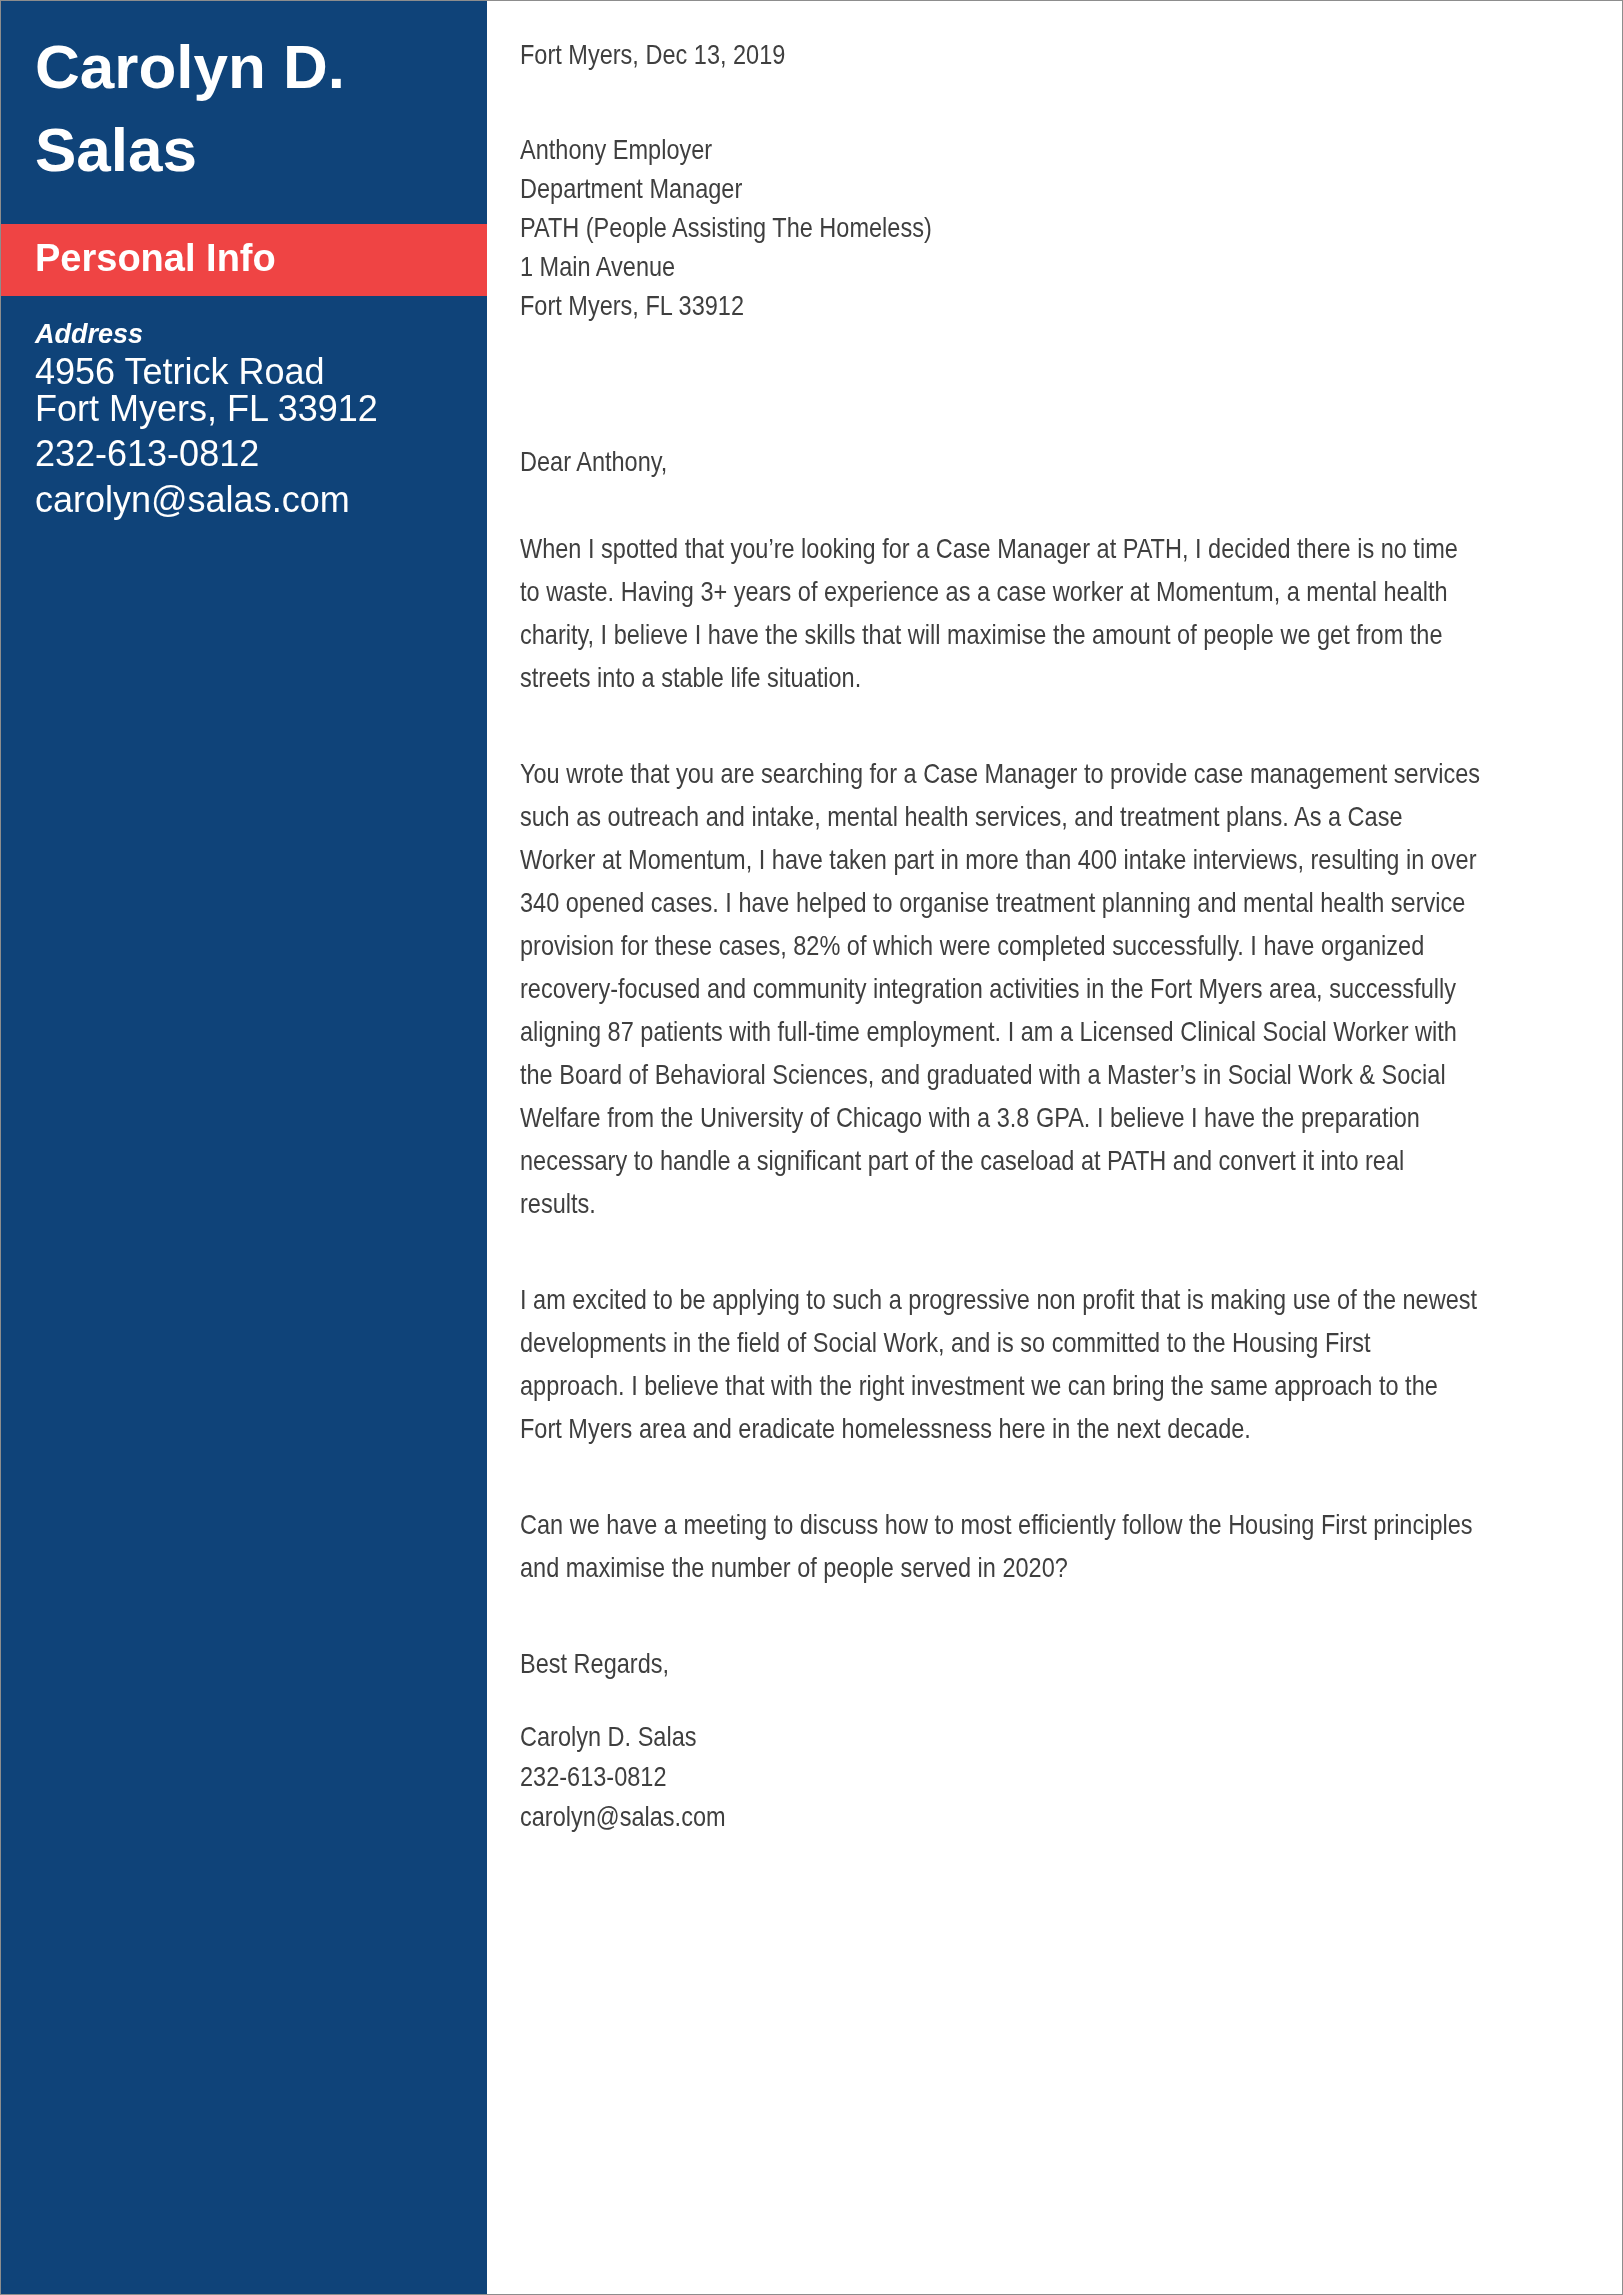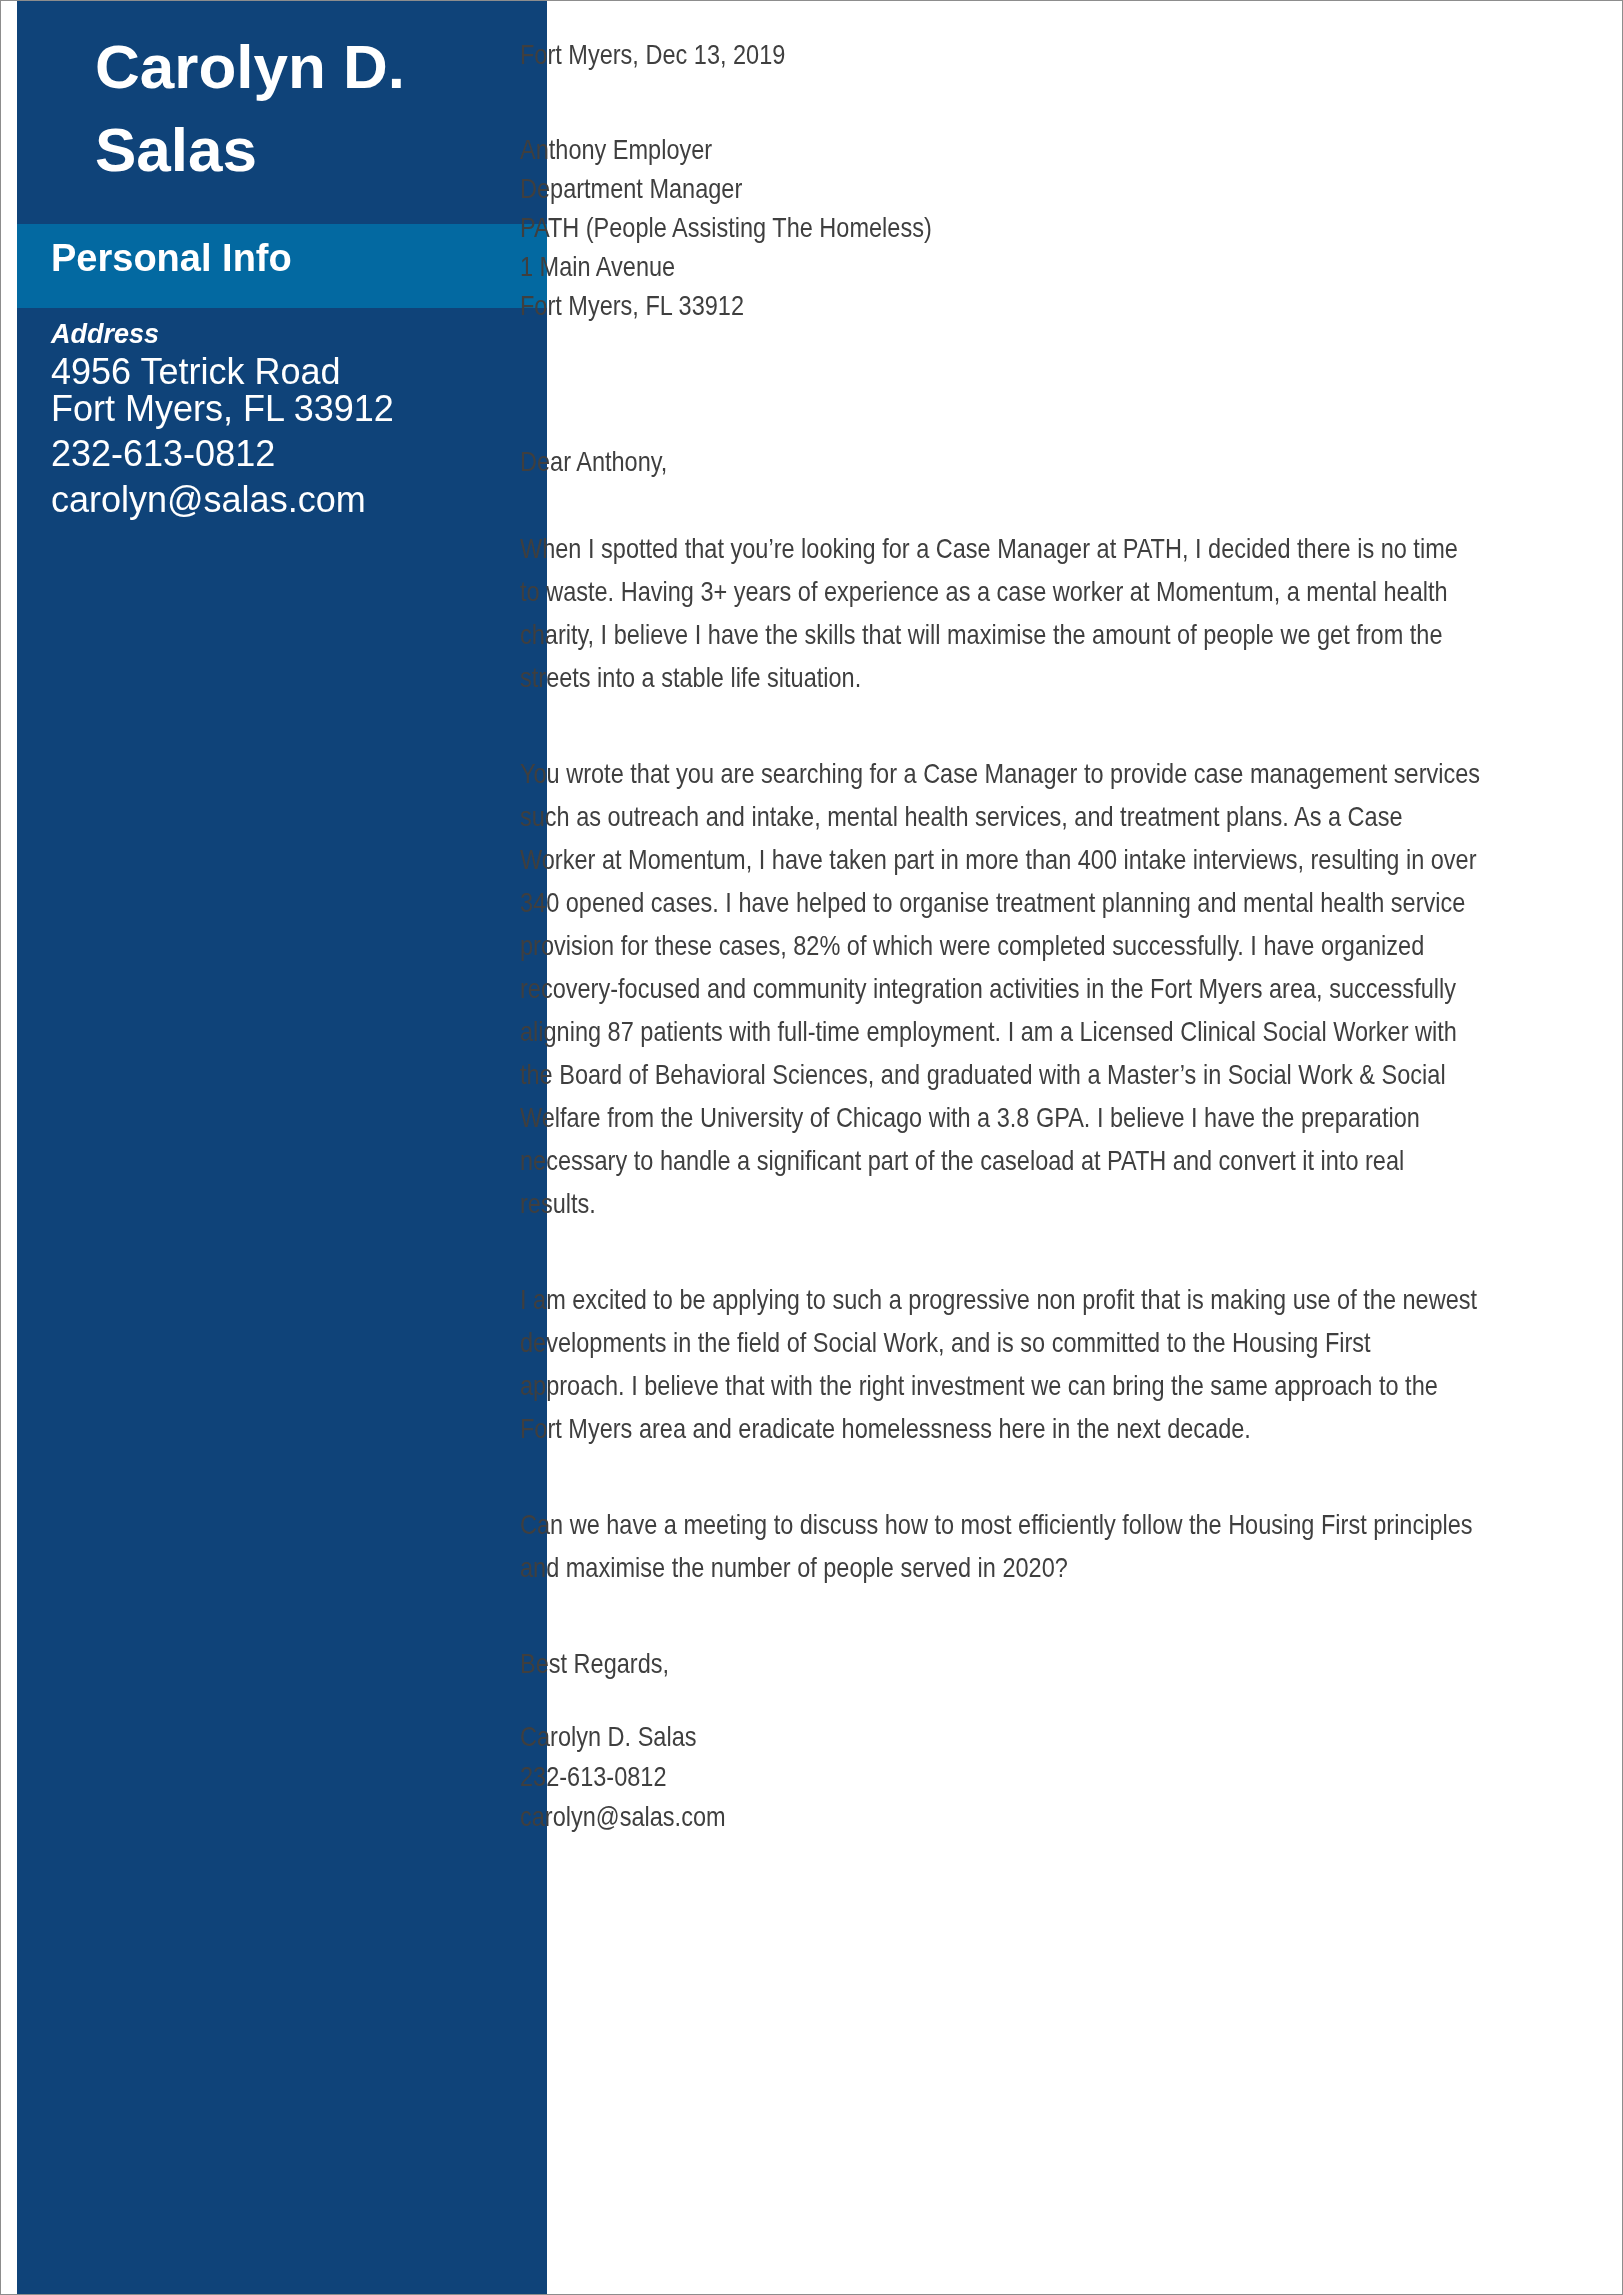--- a/index.html
+++ b/index.html
@@ -9,40 +9,39 @@
     height: 2295px;
     box-sizing: border-box;
     background: #ffffff;
     border: 1.2px solid #8d8d8d;
     overflow: hidden;
     font-family: "Liberation Sans", sans-serif;
   }
   
   .sidebar {
     position: absolute;
-    left: 16px; top: 0; bottom: 0;
+    left: 0; top: 0; bottom: 0;
     width: 486px;
     background: #0f4379;
     color: #ffffff;
-    padding-left: 44px;
   }
   .candidate-name {
     padding: 23.6px 29.5px 0 34px;
     font-size: 62px;
     font-weight: bold;
     line-height: 83px;
     white-space: pre-line;
     color: #ffffff;
   }
   .side-band {
     position: absolute;
     left: 0; top: 223px;
     width: 100%;
-    height: 84px;
-    background: #0369a1;
+    height: 72px;
+    background: #ef4444;
     box-sizing: border-box;
   }
   .side-band-title {
     padding-left: 34px;
     font-size: 38px;
     font-weight: bold;
     line-height: 68px;
     color: #ffffff;
   }
   .side-items {

